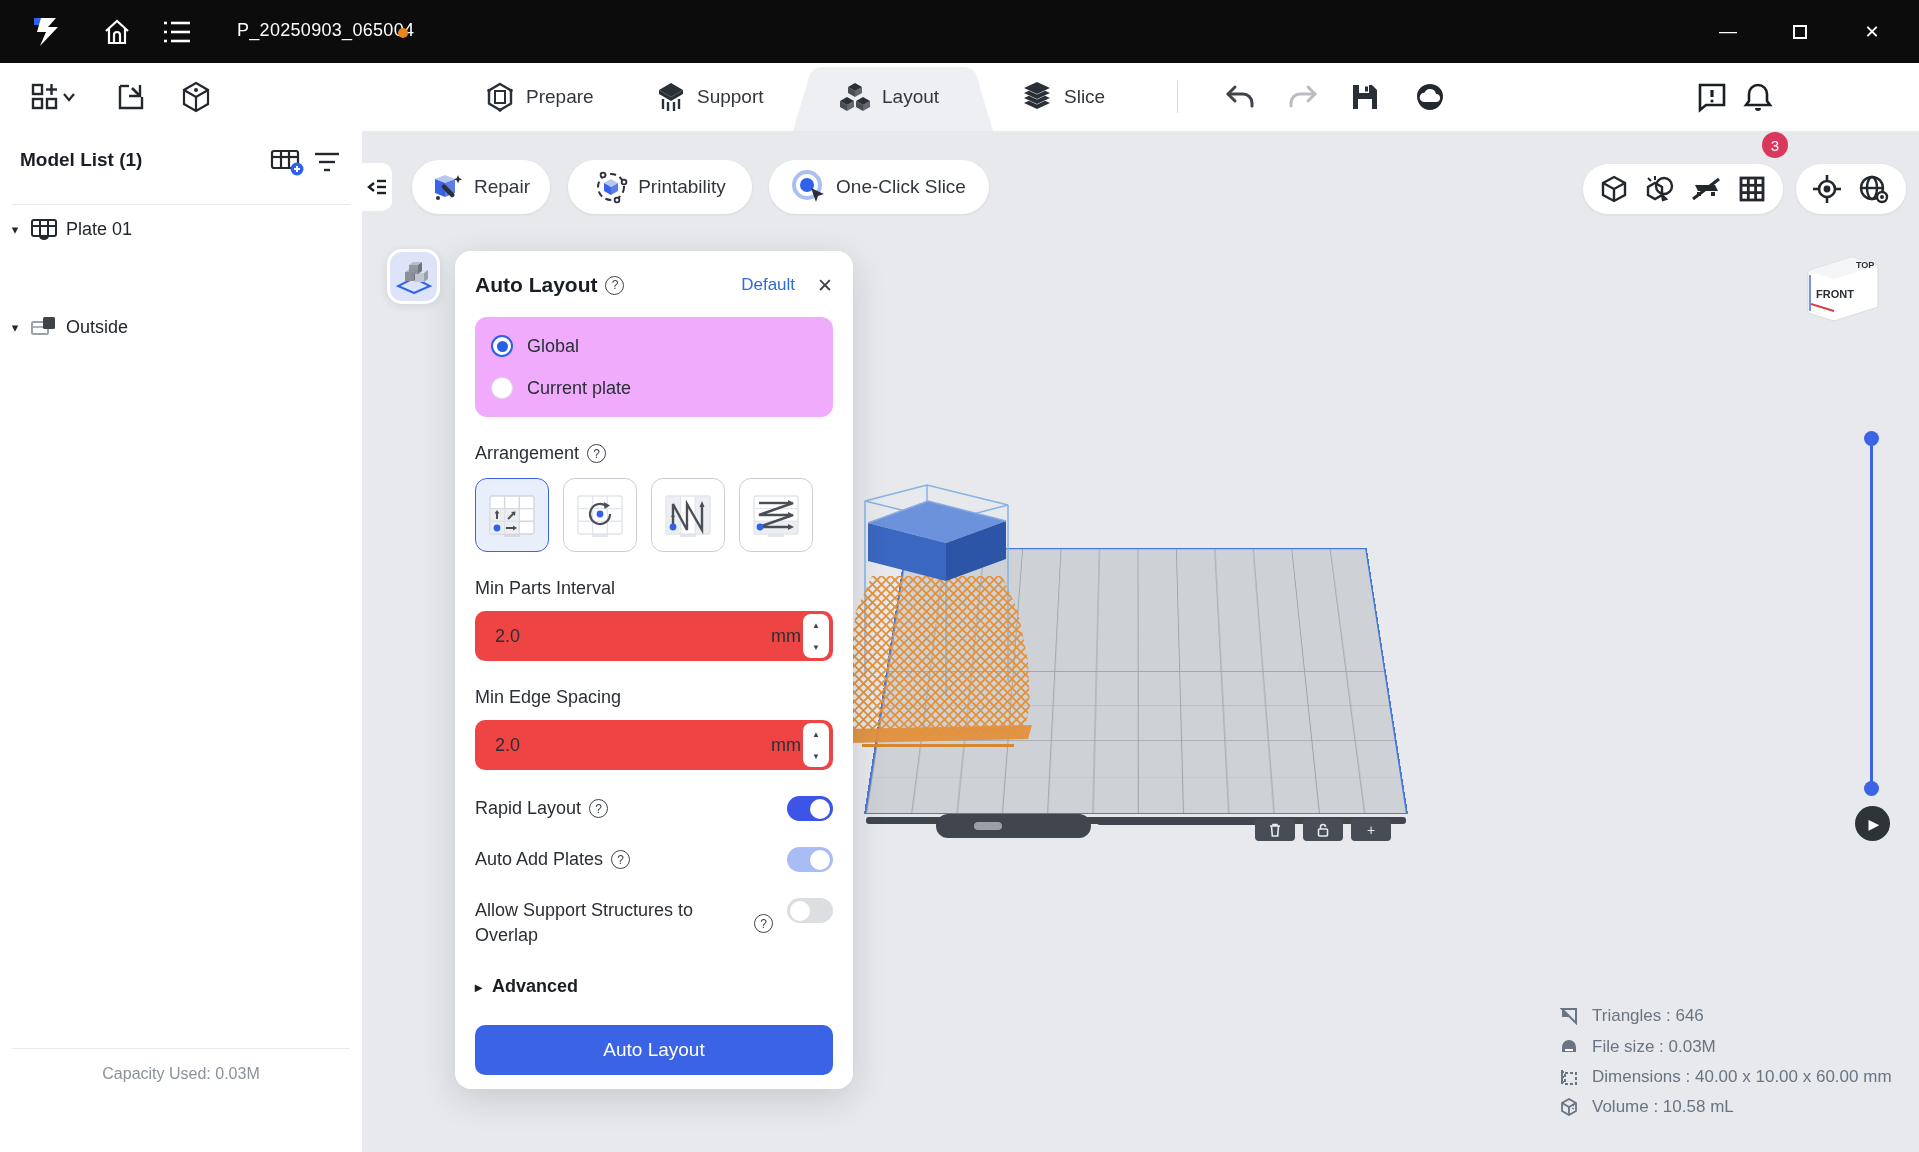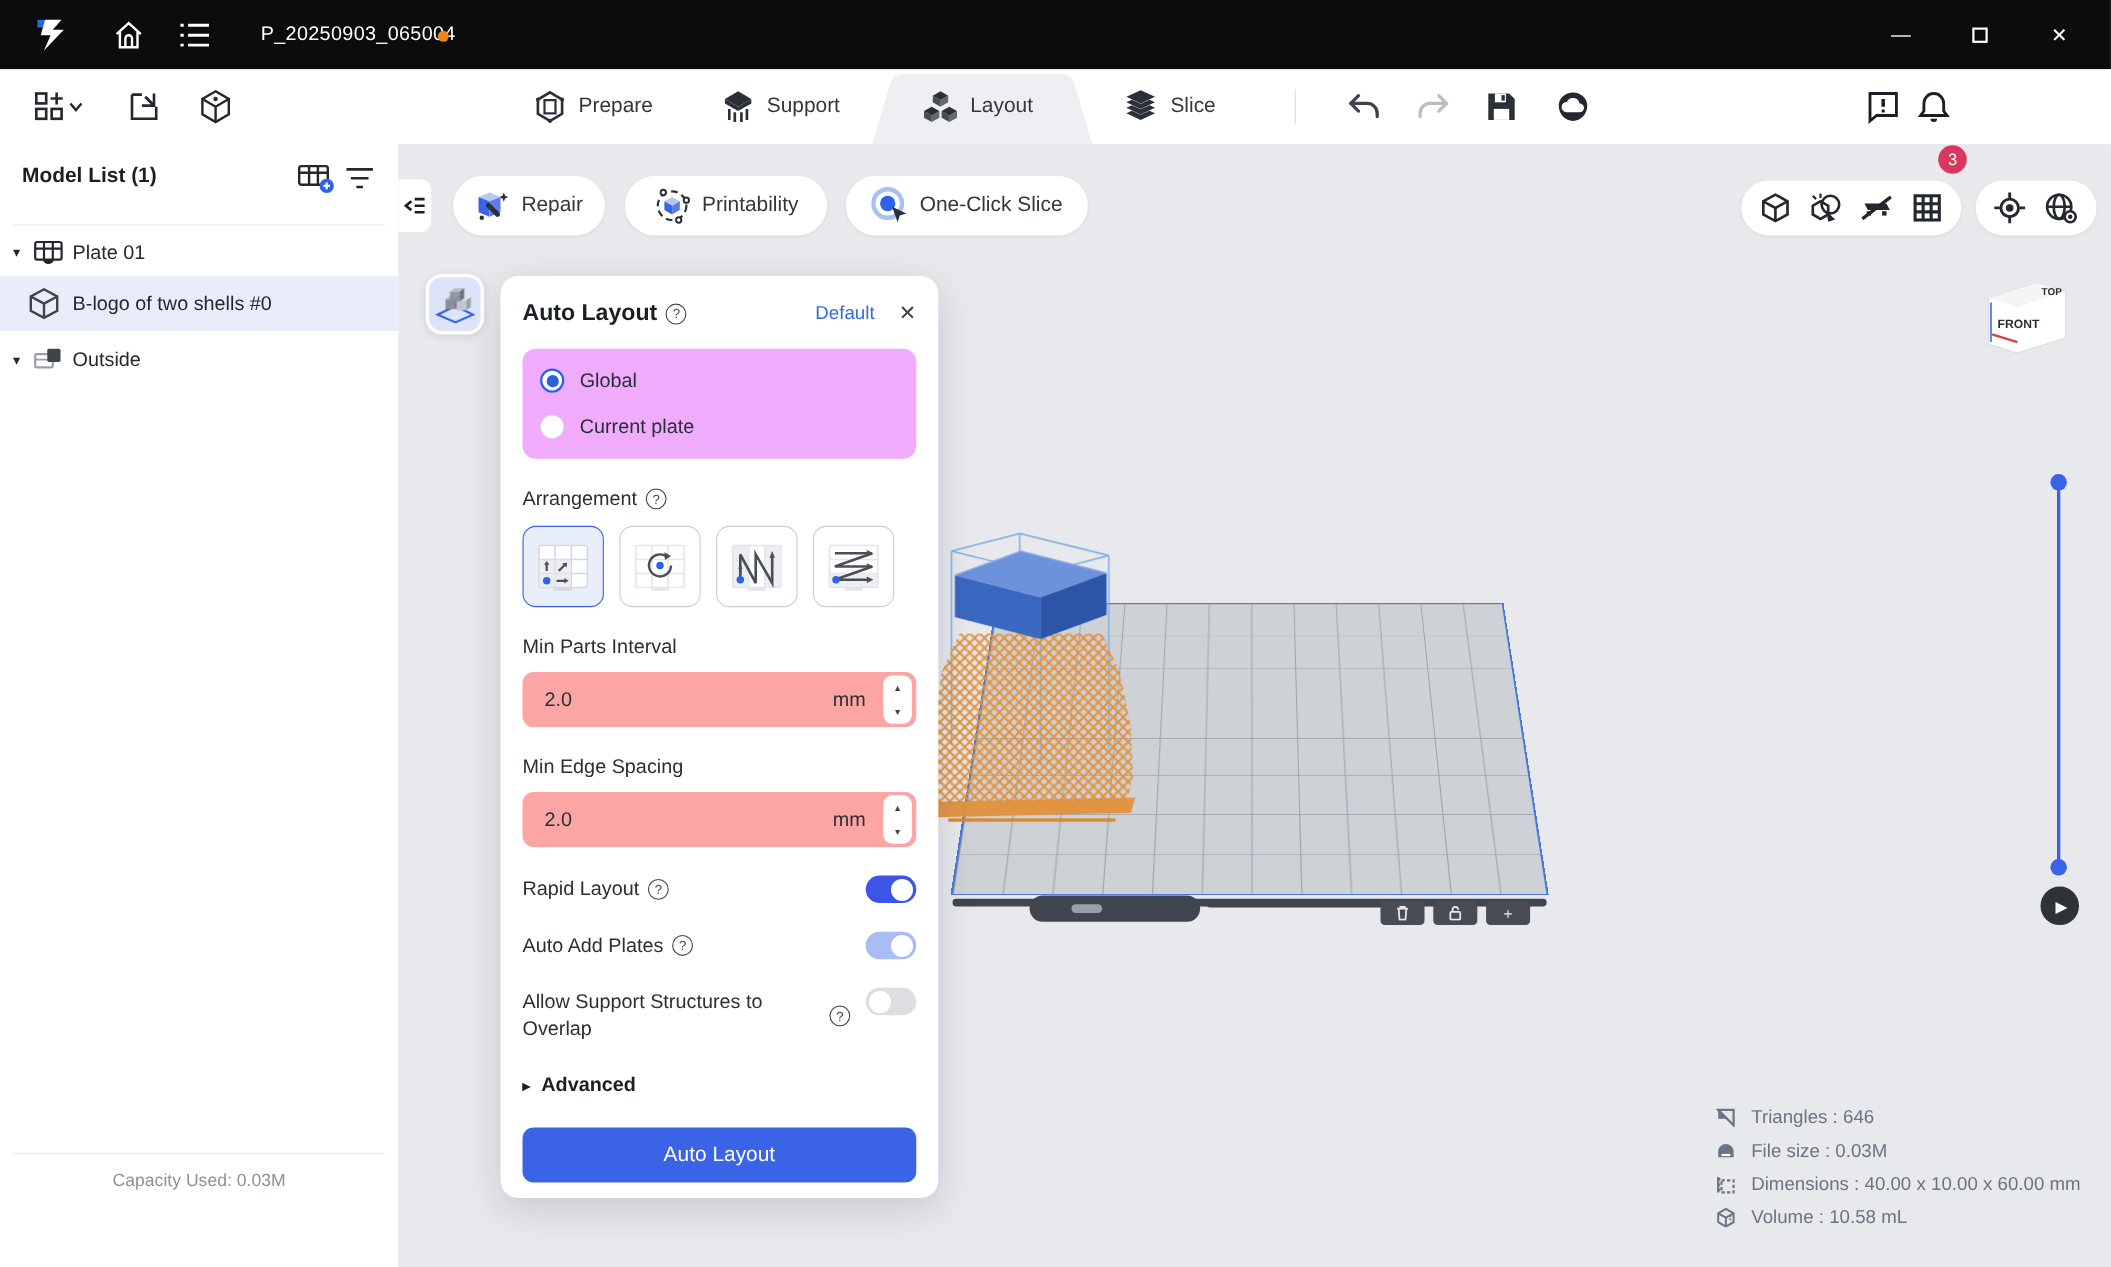--- a/index.html
+++ b/index.html
@@ -72,23 +72,23 @@
   #scope-box { margin-top:20px; background:#f0abfc; border-radius:12px; padding:18px 16px; }
   .radio-row { display:flex; align-items:center; gap:14px; font-size:18px; }
   .radio { width:22px; height:22px; border-radius:50%; background:#fff; flex:none; }
   .radio.on { border:2px solid #2a60e6; display:flex; align-items:center; justify-content:center; }
   .radio.on i { width:11px; height:11px; border-radius:50%; background:#2a60e6; display:block; }
   .radio.off { border:1px solid #dadde2; }
   .dlg-label { display:flex; align-items:center; font-size:18px; margin-top:26px; }
   #arr-row { display:flex; gap:14px; margin-top:14px; }
   .arr-btn { width:74px; height:74px; border:1px solid #c9cdd4; border-radius:12px; background:#fff; display:flex; align-items:center; justify-content:center; }
   .arr-btn.sel { border:1.6px solid #3b63e6; background:#e9eefb; }
-  .num-input { margin-top:12px; height:50px; background:#fca5a5; border-radius:10px; display:flex; align-items:center; padding:0 4px 0 20px; }
+  .num-input { margin-top:12px; height:50px; background:#ef4444; border-radius:10px; display:flex; align-items:center; padding:0 4px 0 20px; }
   .num-input input { border:none; background:transparent; font-size:18px; color:#2a2f36; width:200px; outline:none; font-family:inherit; }
-  .unit { margin-left:auto; font-size:18px; color:#2a2f36; padding-right:16px; }
+  .unit { margin-left:auto; font-size:18px; color:#2a2f36; padding-right:2px; }
   .spinner { width:26px; height:44px; background:#fff; border-radius:8px; display:flex; flex-direction:column; }
   .spinner button { flex:1; border:none; background:transparent; font-size:8px; color:#3f444b; cursor:pointer; }
   .toggle-row { display:flex; align-items:center; margin-top:26px; }
   .toggle { width:46px; height:25px; border-radius:13px; margin-left:auto; position:relative; flex:none; }
   .toggle i { position:absolute; top:2.5px; width:20px; height:20px; border-radius:50%; background:#fff; display:block; }
   .t-on { background:#3c55e8; } .t-on i { right:3px; }
   .t-lite { background:#aabcf4; } .t-lite i { right:3px; }
   .t-off { background:#dcdee2; } .t-off i { left:3px; }
   #allow-label { width:258px; line-height:1.4; }
   #advanced-row { display:flex; align-items:center; gap:10px; margin-top:28px; font-size:18px; font-weight:bold; color:#1a1f26; }
@@ -304,31 +304,20 @@
           <rect x="2" y="3" width="24" height="16" rx="2"></rect>
           <line x1="2" y1="9" x2="26" y2="9"></line>
           <line x1="10" y1="3" x2="10" y2="19"></line>
           <line x1="18" y1="3" x2="18" y2="19"></line>
           <path d="M10 19 a4 3 0 0 0 8 0" fill="#23272e"></path>
         </svg>
     </span>
     <span>Plate 01</span>
   </div>
 
-  <div class="tree-row sel" style="top:120px;height:50px">
-    <span style="width:26px"></span>
-    <span style="width:40px">
-      <svg width="28" height="30" viewBox="0 0 28 30" fill="none" stroke="#3f444b" stroke-width="2.2">
-          <path d="M14 2 L26 8.5 V21.5 L14 28 L2 21.5 V8.5 Z"></path>
-          <path d="M2 8.5 L14 15 L26 8.5"></path>
-          <path d="M14 15 V28"></path>
-        </svg>
-    </span>
-    <span>B-logo of two shells #0</span>
-  </div>
 
   <div class="tree-row" style="top:171px;height:50px">
     <span class="caret">▾</span>
     <span style="width:36px">
       <svg width="28" height="24" viewBox="0 0 28 24">
           <rect x="2" y="7" width="16" height="12" rx="1.5" fill="none" stroke="#9ba1a9" stroke-width="2"></rect>
           <line x1="2" y1="12" x2="18" y2="12" stroke="#9ba1a9" stroke-width="1.6"></line>
           <rect x="13" y="2" width="12" height="12" rx="1.5" fill="#3f444b"></rect>
         </svg>
     </span>

